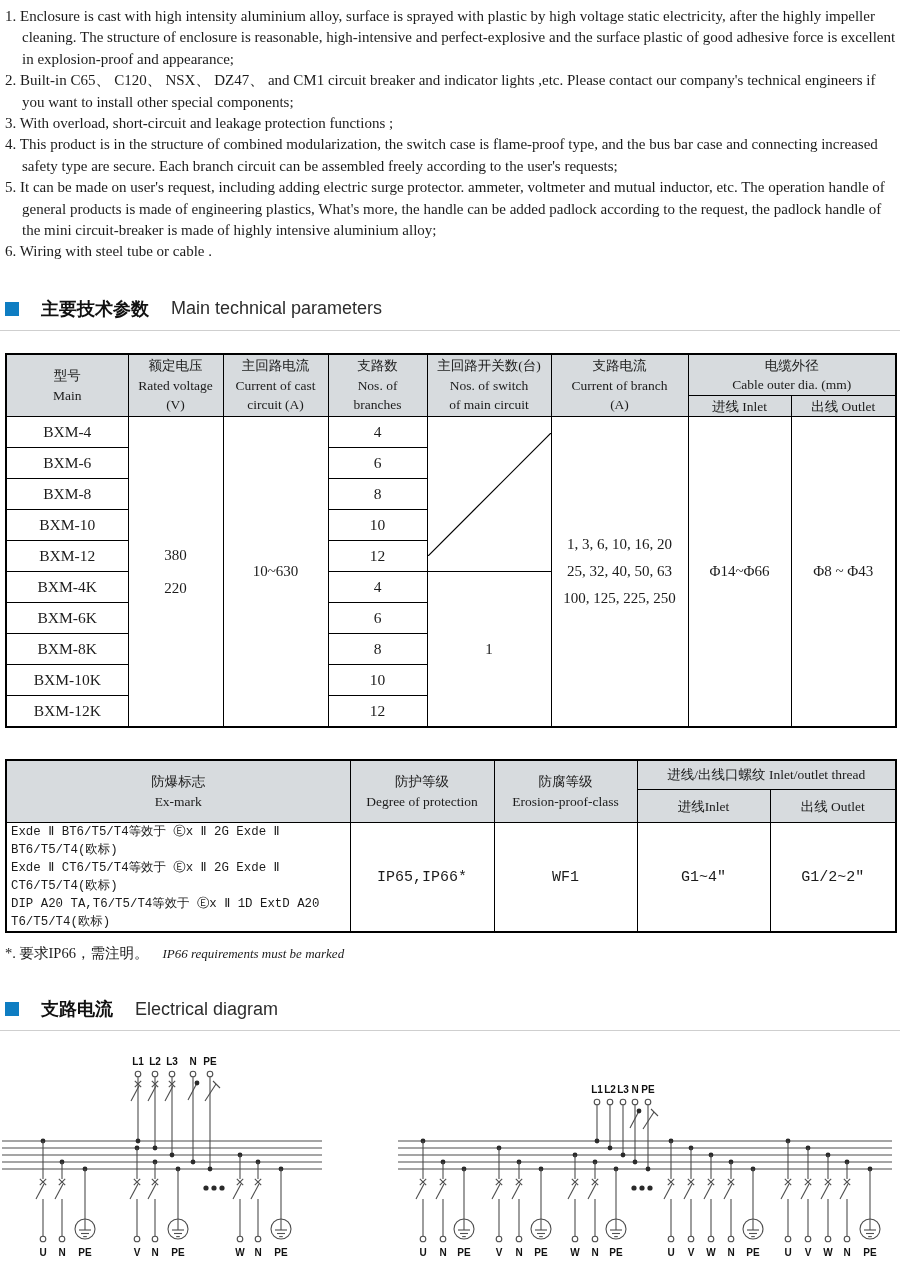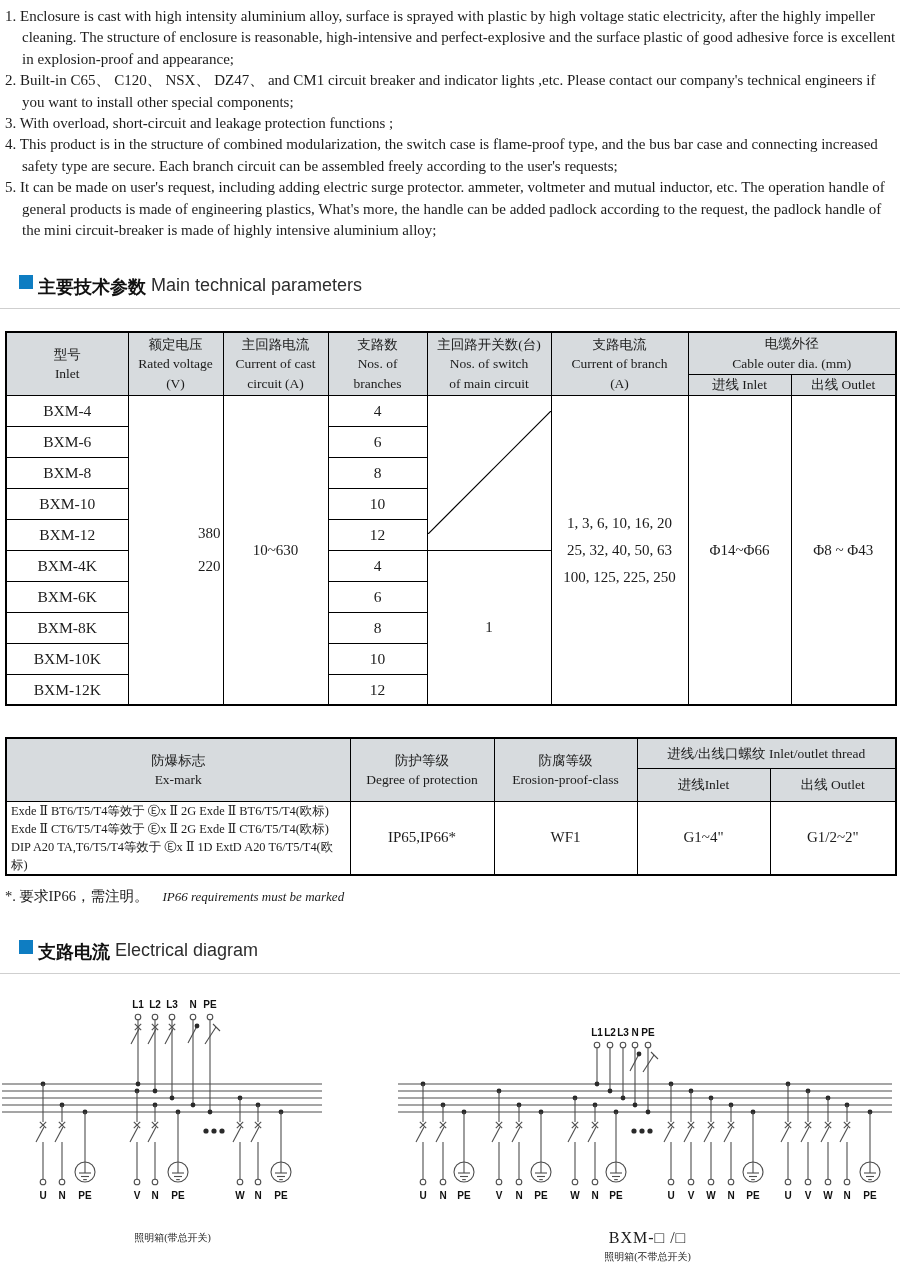--- a/index.html
+++ b/index.html
@@ -7,49 +7,49 @@
   body {
     width:900px; height:1287px; overflow:hidden; background:#ffffff;
     color:#1b1b1b;
     font-family:"Liberation Serif","DejaVu Serif",serif;
   }
   
   .features { padding:6px 4px 0 5px; font-size:15px; line-height:21.4px; }
   .feature  { padding-left:17px; text-indent:-17px; }
   
   .section-head {
-    display:flex; align-items:flex-start; gap:5px; margin:34px 0 0 19px;
+    display:flex; align-items:center; gap:22px; margin:34px 0 0 5px;
     font-family:"Liberation Sans","DejaVu Sans",sans-serif;
   }
   .blue-sq { width:14px; height:14px; background:#0e7dc2; flex:0 0 auto; }
   .sec-cn { font-size:18px; font-weight:bold; color:#111; }
   .sec-en { font-size:18px; color:#2d2d2d; }
   .sec-rule { border:none; border-top:1px solid #cfcfcf; margin:9px 0 0 0; }
   
   table {
     border-collapse:collapse; table-layout:fixed;
     width:890px; margin:22px 0 0 5px;
     text-align:center; border:2px solid #000;
   }
   td { border:1px solid #000; padding:0 2px; }
   .t-head  { background:#d7dbde; font-size:13.5px; line-height:1.45; white-space:pre-line; }
   #tech-table { margin-top:22px; }
   #tech-table tr { height:31px; }
   #tech-table tr.hrow1 { height:42px; }
   #tech-table tr.hrow2 { height:21px; }
   .type-cell, .num-cell { font-size:15.5px; }
-  .volt-cell { font-size:15px; line-height:33px; white-space:pre-line;text-align:right; }
+  .volt-cell { font-size:15px; line-height:33px; white-space:pre-line; }
   .span-cell { font-size:15px; }
   .bcur-cell { font-size:15px; line-height:27px; white-space:pre-line; }
   .diag-cell { padding:0; }
   .diag-cell svg { display:block; width:100%; height:100%; }
   #ex-table { margin-top:31px; }
   #ex-table tr.hrow1 { height:30px; }
   #ex-table tr.hrow2 { height:33px; }
-  #ex-table tr.brow  { height:66px; }
+  #ex-table tr.brow  { height:66px;font-family:Liberation Mono, monospace; }
   .exmark-cell {
     text-align:left; font-size:12.4px; line-height:18px;
     white-space:pre-line; padding-left:4px;
   }
   .ex-body { font-size:15px; }
   
   .footnote { margin:11px 0 0 5px; font-size:14.5px; }
   .footnote .en { margin-left:14px; font-size:13px;font-style:italic; }
   
   .diagrams {
@@ -68,20 +68,21 @@
 </style>
 </head>
 <body>
 
 <div class="features">
   <div class="feature">1. Enclosure is cast with high intensity aluminium alloy, surface is sprayed with plastic by high  voltage static electricity, after the highly impeller cleaning. The structure of enclosure is reasonable, high-intensive and perfect-explosive and the surface plastic of good adhesive force is excellent in explosion-proof and appearance;</div>
   <div class="feature">2. Built-in C65、 C120、 NSX、 DZ47、 and CM1 circuit breaker and indicator lights ,etc. Please contact our company's technical engineers if you want to install other special components;</div>
   <div class="feature">3. With overload, short-circuit and leakage protection functions ;</div>
   <div class="feature">4. This product is in the structure of combined modularization, the switch case is flame-proof type, and the bus bar  case and connecting increased safety type are secure. Each branch circuit can be assembled freely according to the user's requests;</div>
   <div class="feature">5. It can be made on user's request, including adding electric surge protector. ammeter, voltmeter and mutual inductor, etc. The operation handle of general products is made of engineering plastics, What's more, the handle can be added padlock according to the request, the padlock handle of the mini circuit-breaker is made of highly intensive aluminium alloy;</div>
+  <div class="feature">6. Wiring with steel tube or cable .</div>
 </div>
 
 <div class="section-head">
   <span class="blue-sq"></span>
   <span class="sec-cn">主要技术参数</span>
   <span class="sec-en">Main technical parameters</span>
 </div>
 <hr class="sec-rule">
 
 <table id="tech-table">
@@ -91,21 +92,21 @@
       <col style="width:105px">
       <col style="width:99px">
     <col style="width:124px">
       <col style="width:137px">
       <col style="width:103px">
       <col style="width:105px">
   </colgroup>
   <tbody>
       <tr class="hrow1">
     <td class="t-head" rowspan="2">型号
-Inlet</td>
+Main</td>
     <td class="t-head" rowspan="2">额定电压
 Rated voltage
 (V)</td>
     <td class="t-head" rowspan="2">主回路电流
 Current of cast
 circuit (A)</td>
     <td class="t-head" rowspan="2">支路数
 Nos. of
 branches</td>
     <td class="t-head" rowspan="2">主回路开关数(台)

